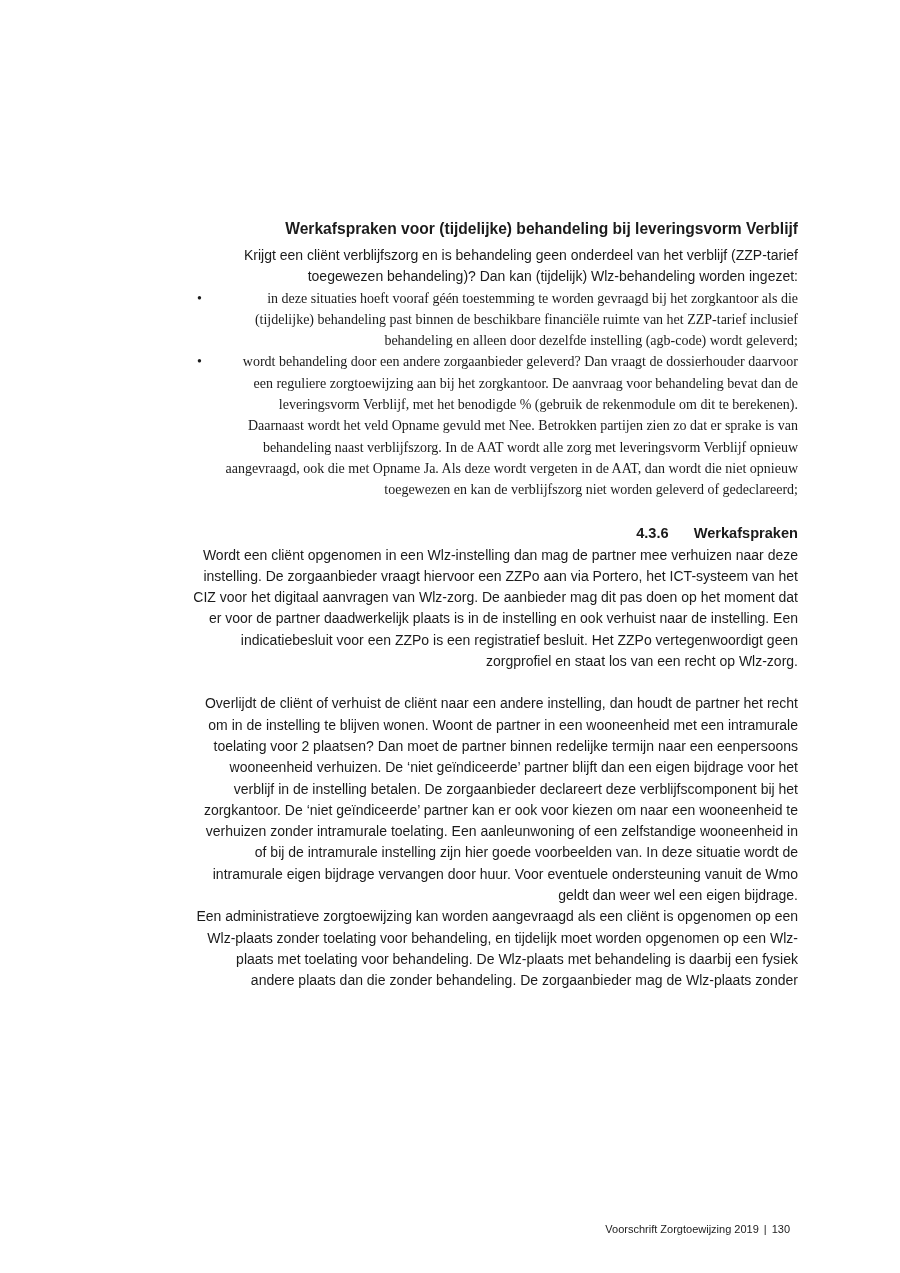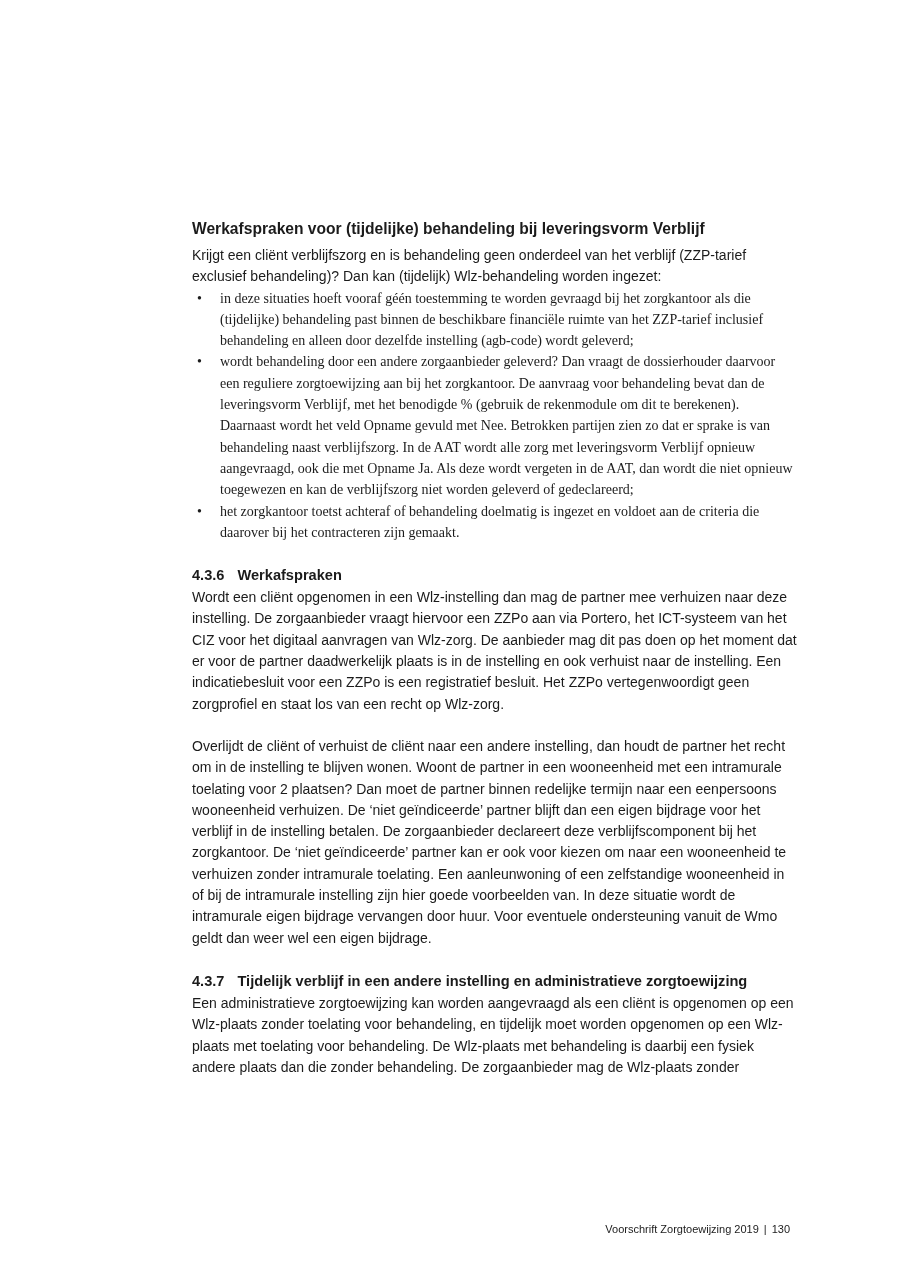--- a/index.html
+++ b/index.html
@@ -13,21 +13,21 @@
     position: relative;
     overflow: hidden;
   }
   .content {
     position: absolute;
     left: 192px;
     top: 219px;
     width: 606px;
     font-size: 14px;
     line-height: 21.3px;
-    text-align: left;
+    text-align: right;
   }
   .doc-heading {
     font-size: 15.6px;
     font-weight: bold;
     line-height: 20px;
     margin: 0 0 6px 0;
   }
   .para { margin: 0; }
   .para-gap { margin: 21px 0 0 0; }
   ul.bullets {
@@ -47,21 +47,21 @@
     top: 0;
   }
   .section-heading {
     font-size: 14.6px;
     font-weight: bold;
     line-height: 20px;
     margin: 22px 0 2px 0;
   }
   .section-heading .secnum {
     display: inline-block;
-    margin-right: 13px;
+    margin-right: 25px;
   }
   .page-footer {
     position: absolute;
     top: 1222px;
     right: 110px;
     font-size: 11px;
     line-height: 14px;
     color: #1b1b1b;
     white-space: nowrap;
     margin-left: 23px;
@@ -73,40 +73,36 @@
 </style>
 </head>
 <body>
 
 <div class="page">
 
   <main class="content">
 
     <h1 class="doc-heading">Werkafspraken voor (tijdelijke) behandeling bij leveringsvorm Verblijf</h1>
 
-    <p class="para">Krijgt een cliënt verblijfszorg en is behandeling geen onderdeel van het verblijf (ZZP-tarief exclusief behandeling)? Dan kan (tijdelijk) Wlz-behandeling worden ingezet:</p>
+    <p class="para">Krijgt een cliënt verblijfszorg en is behandeling geen onderdeel van het verblijf (ZZP-tarief toegewezen behandeling)? Dan kan (tijdelijk) Wlz-behandeling worden ingezet:</p>
 
     <ul class="bullets">
       <li>in deze situaties hoeft vooraf géén toestemming te worden gevraagd bij het zorgkantoor als die (tijdelijke) behandeling past binnen de beschikbare financiële ruimte van het ZZP-tarief inclusief behandeling en alleen door dezelfde instelling (agb-code) wordt geleverd;</li>
       <li>wordt behandeling door een andere zorgaanbieder geleverd? Dan vraagt de dossierhouder daarvoor een reguliere zorgtoewijzing aan bij het zorgkantoor. De aanvraag voor behandeling bevat dan de leveringsvorm Verblijf, met het benodigde % (gebruik de rekenmodule om dit te berekenen). Daarnaast wordt het veld Opname gevuld met Nee. Betrokken partijen zien zo dat er sprake is van behandeling naast verblijfszorg. In de AAT wordt alle zorg met leveringsvorm Verblijf opnieuw aangevraagd, ook die met Opname Ja. Als deze wordt vergeten in de AAT, dan wordt die niet opnieuw toegewezen en kan de verblijfszorg niet worden geleverd of gedeclareerd;</li>
-      <li>het zorgkantoor toetst achteraf of behandeling doelmatig is ingezet en voldoet aan de criteria die daarover bij het contracteren zijn gemaakt.</li>
     </ul>
 
     <h2 class="section-heading">
       <span class="secnum">4.3.6</span><span>Werkafspraken</span>
     </h2>
 
     <p class="para">Wordt een cliënt opgenomen in een Wlz-instelling dan mag de partner mee verhuizen naar deze instelling. De zorgaanbieder vraagt hiervoor een ZZPo aan via Portero, het ICT-systeem van het CIZ voor het digitaal aanvragen van Wlz-zorg. De aanbieder mag dit pas doen op het moment dat er voor de partner daadwerkelijk plaats is in de instelling en ook verhuist naar de instelling. Een indicatiebesluit voor een ZZPo is een registratief besluit. Het ZZPo vertegenwoordigt geen zorgprofiel en staat los van een recht op Wlz-zorg.</p>
 
 
     <p class="para para-gap">Overlijdt de cliënt of verhuist de cliënt naar een andere instelling, dan houdt de partner het recht om in de instelling te blijven wonen. Woont de partner in een wooneenheid met een intramurale toelating voor 2 plaatsen? Dan moet de partner binnen redelijke termijn naar een eenpersoons wooneenheid verhuizen. De ‘niet geïndiceerde’ partner blijft dan een eigen bijdrage voor het verblijf in de instelling betalen. De zorgaanbieder declareert deze verblijfscomponent bij het zorgkantoor. De ‘niet geïndiceerde’ partner kan er ook voor kiezen om naar een wooneenheid te verhuizen zonder intramurale toelating. Een aanleunwoning of een zelfstandige wooneenheid in of bij de intramurale instelling zijn hier goede voorbeelden van. In deze situatie wordt de intramurale eigen bijdrage vervangen door huur. Voor eventuele ondersteuning vanuit de Wmo geldt dan weer wel een eigen bijdrage.</p>
 
-    <h2 class="section-heading">
-      <span class="secnum">4.3.7</span><span>Tijdelijk verblijf in een andere instelling en administratieve zorgtoewijzing</span>
-    </h2>
 
     <p class="para">Een administratieve zorgtoewijzing kan worden aangevraagd als een cliënt is opgenomen op een Wlz-plaats zonder toelating voor behandeling, en tijdelijk moet worden opgenomen op een Wlz-plaats met toelating voor behandeling. De Wlz-plaats met behandeling is daarbij een fysiek andere plaats dan die zonder behandeling. De zorgaanbieder mag de Wlz-plaats zonder</p>
 
   </main>
 
   <footer class="page-footer">
     <span>Voorschrift Zorgtoewijzing 2019</span><span class="sep">|</span><span>130</span>
   </footer>
 
 </div>

